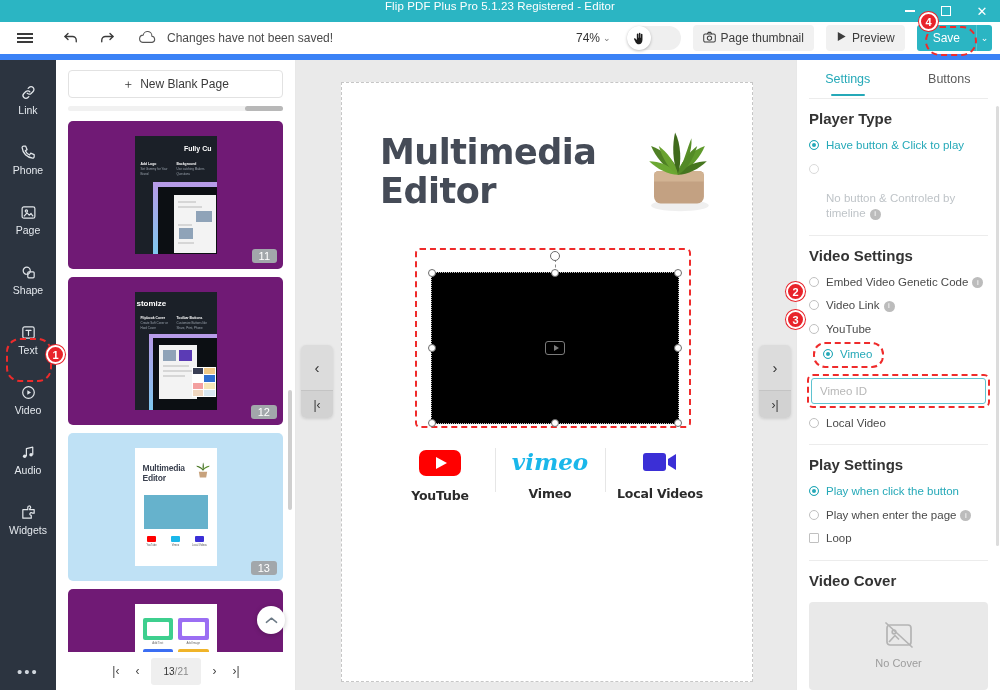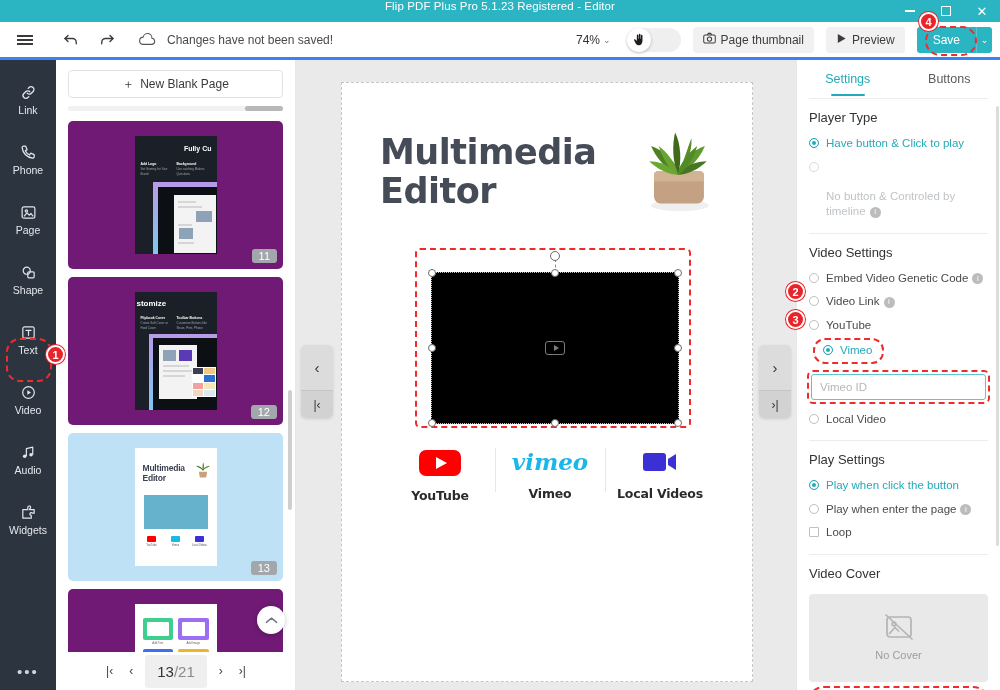--- a/index.html
+++ b/index.html
@@ -25,21 +25,21 @@
   }
   #win-controls .wbtn{
     width:36px; height:22px; display:flex; align-items:center; justify-content:center;
     color:#fff; font-size:13px; cursor:default;
   }
   .wsq{ width:10px;height:10px;border:1.5px solid #fff; display:block;}
 
   
   #toolbar{
     position:absolute; left:0; top:22px; width:1000px; height:38px;
-    background:#fff; border-bottom:3px solid #3b82f6;
+    background:#fff; border-bottom:6px solid #3b82f6;
     display:flex; align-items:center;
   }
   .tb-icon{
     width:34px;height:34px;display:flex;align-items:center;justify-content:center;
     color:#3a3a3a;
   }
   #hamburger{ margin-left:8px; }
   .hb-line{ width:16px;height:2px;background:#3a3a3a;margin:2px 0;display:block;}
   #undo-btn{ margin-left:12px; }
   #redo-btn{ margin-left:2px; }
@@ -168,21 +168,21 @@
     position:absolute; right:10px; bottom:56px; width:28px;height:28px;border-radius:50%;
     background:#fff; box-shadow:0 1px 5px rgba(0,0,0,.22);
     display:flex;align-items:center;justify-content:center; color:#6c7a86; font-size:12px;cursor:pointer;
   }
   #pager{
     position:absolute; left:0; bottom:0; width:240px; height:38px; background:#fff;
     display:flex;align-items:center;justify-content:center; gap:8px; font-size:12px; color:#4b4b4b;
   }
   #pager .pbtn{ cursor:pointer; padding:2px 4px; color:#444; font-size:12px;}
   #page-indicator{
-    background:#efefef;border-radius:3px;padding:8px 12px;font-size:15px;color:#333;
+    background:#efefef;border-radius:3px;padding:8px 12px;font-size:10px;color:#333;
   }
   #page-indicator .tot{ color:#8a8a8a; }
 
   
   #canvas-area{
     position:absolute; left:296px; top:60px; width:500px; height:630px;
     background:#eaeaea; overflow:hidden;
   }
   #page{
     position:absolute; left:45px; top:22px; width:412px; height:600px;
@@ -258,21 +258,21 @@
   .tab{
     flex:1; display:flex;align-items:center;justify-content:center;
     font-size:12.5px; color:#5b5b5b; position:relative; cursor:pointer;
   }
   .tab.active{ color:#25a9b8; }
   .tab.active:after{
     content:""; position:absolute; bottom:2px; left:50%; transform:translateX(-50%);
     width:34px;height:2.5px;background:#25a9b8;border-radius:2px;
   }
   .sp-sep{ height:1px;background:#ececec;margin:0 12px; }
-  .sec-title{ font-size:13px; font-weight:normal; color:#333; padding:11px 20px 7px 12px; }
+  .sec-title{ font-size:15px; font-weight:bold; color:#333; padding:11px 20px 7px 12px; }
   .opt{
     display:flex; align-items:flex-start; gap:7px; padding:4px 12px; font-size:11.5px; color:#4a4a4a;
     cursor:pointer;
   }
   .opt .rd{
     width:10px;height:10px;border-radius:50%;border:1px solid #c0c0c0;background:#fff;
     flex:none; margin-top:2px;
   }
   .opt.checked .rd{ border:1px solid #25a9b8; background:#25a9b8; box-shadow:inset 0 0 0 2px #fff;}
   .opt.checked .olabel{ color:#25a9b8; }

